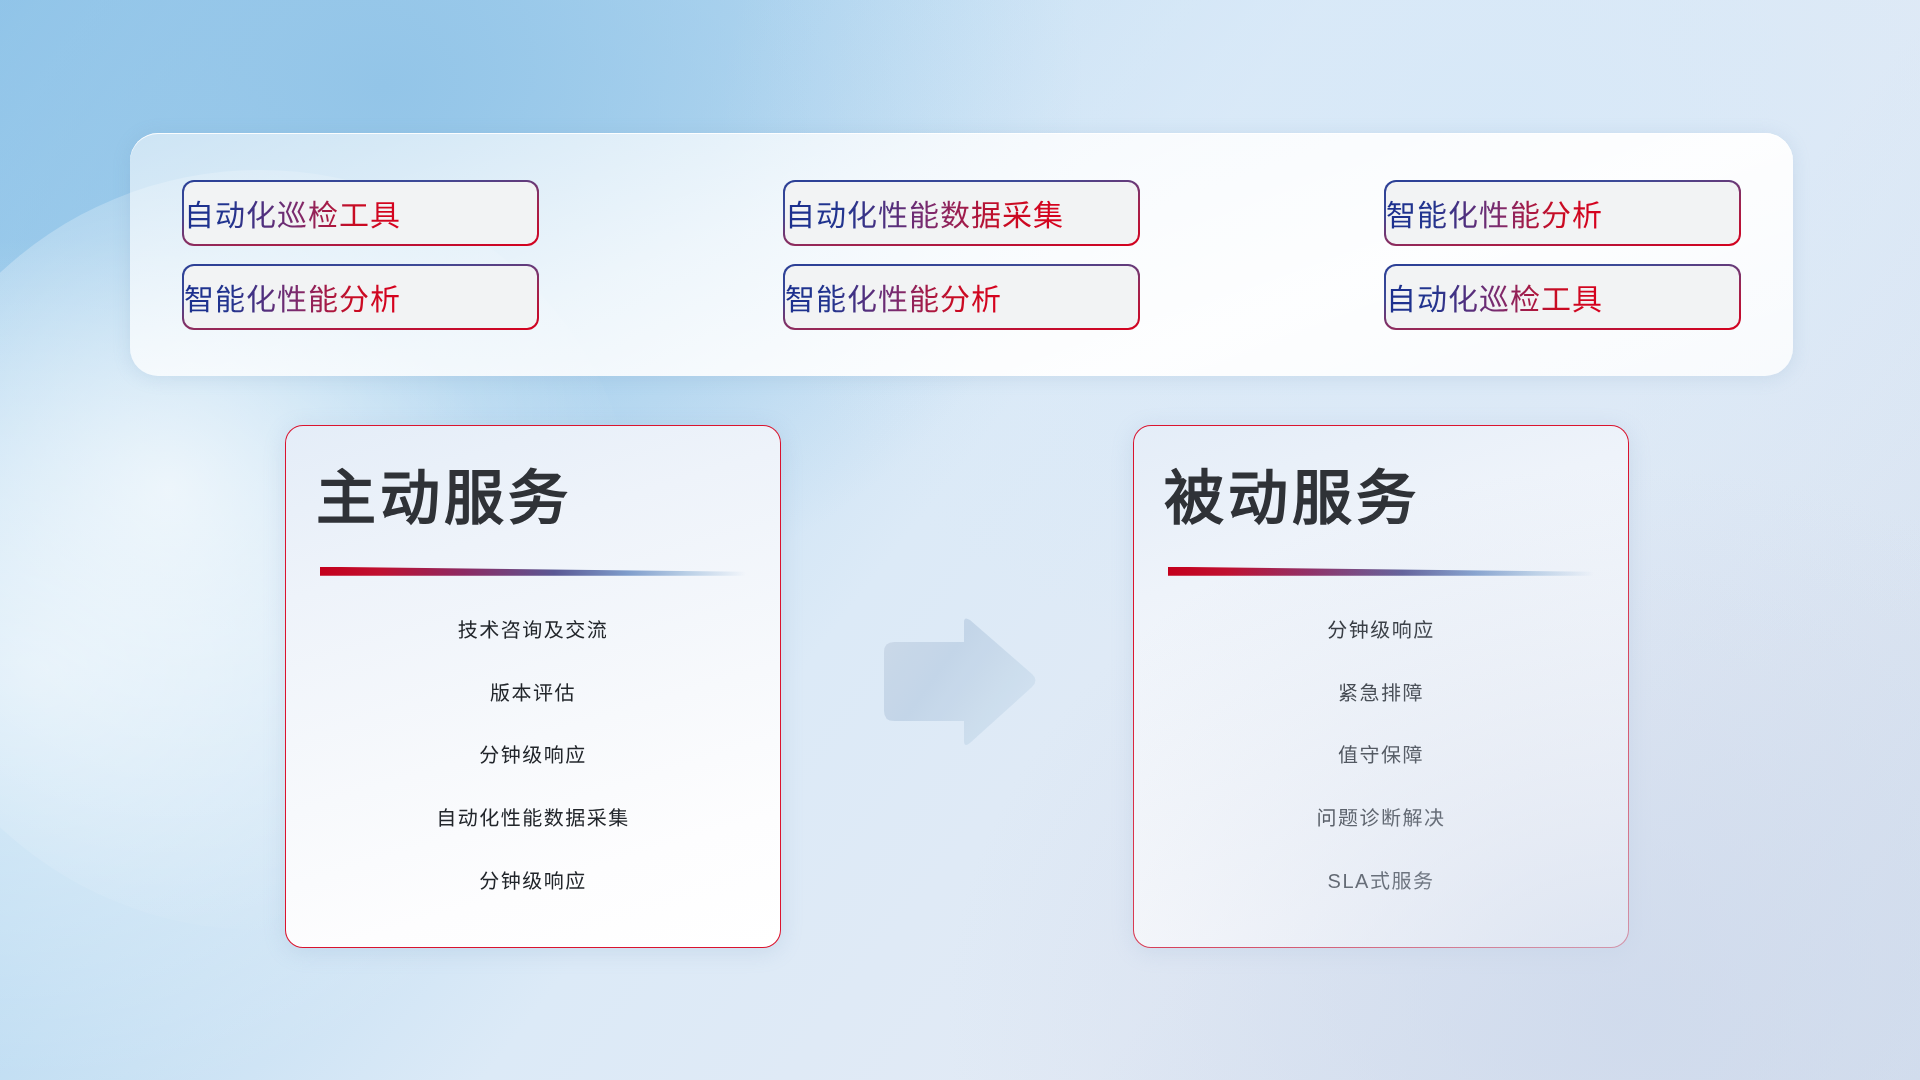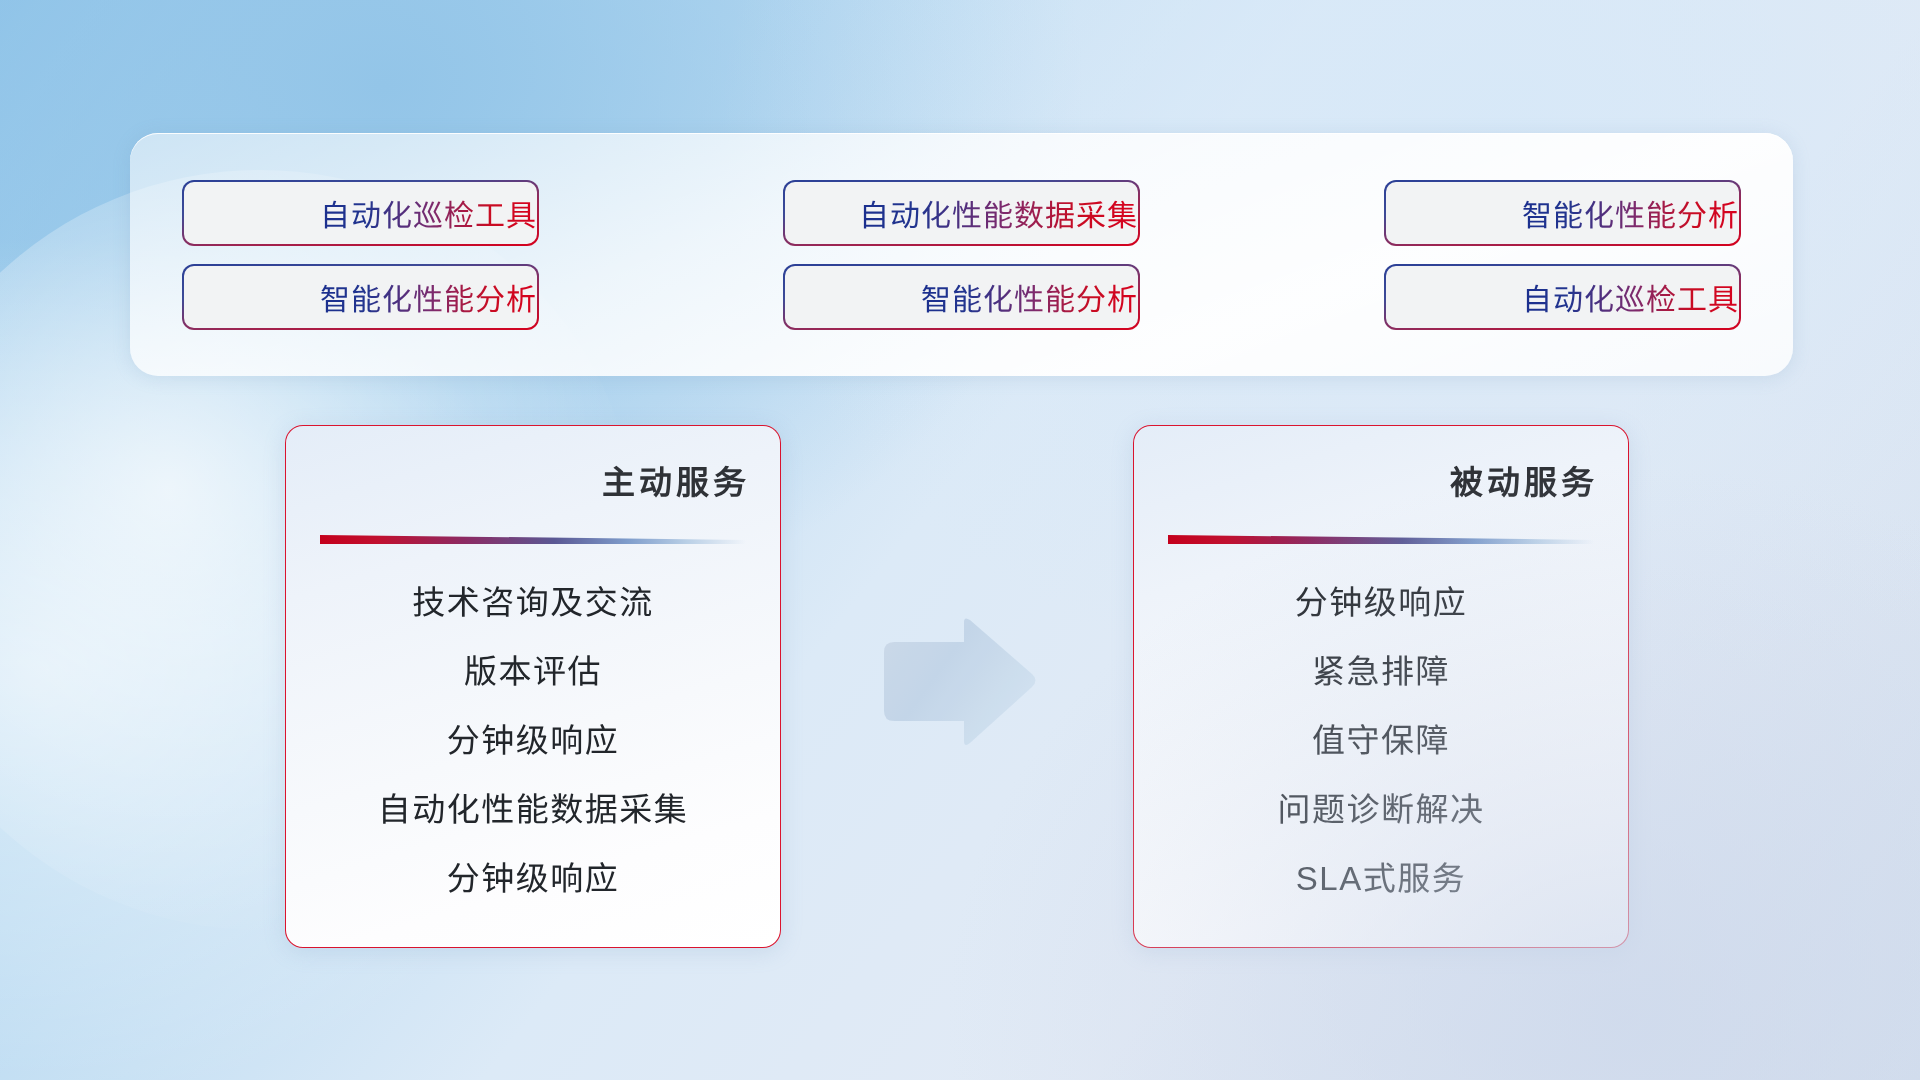--- a/index.html
+++ b/index.html
@@ -68,21 +68,21 @@
     align-items: center;
   }
   .tag {
     position: relative;
     width: 357px;
     height: 66px;
     border-radius: 12px;
     box-sizing: border-box;
     display: flex;
     align-items: center;
-    justify-content: flex-end;
+    justify-content: flex-start;
     
     background:
       linear-gradient(#f2f3f4, #f2f3f4) padding-box,
       linear-gradient(172deg, #2b3f96 0%, #3d4a97 30%, #9c2552 62%, #d6001c 100%) border-box;
     border: 2px solid transparent;
   }
   .tag-label {
     font-size: 30px;
     font-weight: 400;
     letter-spacing: 1px;
@@ -106,22 +106,22 @@
     background: linear-gradient(163deg, #e4edf8 0%, #eef3fa 26%, #f7f9fc 58%, #fdfdfe 80%, #ffffff 100%);
     box-shadow: 0 4px 22px rgba(120,155,195,0.20);
     padding: 26px 30px 22px 30px;
     display: flex;
     flex-direction: column;
   }
   .card.left  { left: 285px; }
   .card.right { left: 1133px; }
 
   .card-title {
-    text-align: right;
-    font-size: 33px;
+    text-align: left;
+    font-size: 60px;
     font-weight: bold;
     color: #2f3237;
     letter-spacing: 4px;
     line-height: 1.18;
     margin-top: 12px;
   }
 
   .card-divider {
     position: relative;
     height: 14px;
@@ -137,21 +137,21 @@
 
   .card-list {
     flex: 1;
     display: flex;
     flex-direction: column;
     justify-content: space-around;
     align-items: center;
     padding: 10px 0 14px 0;
   }
   .card-list-item {
-    font-size: 33px;
+    font-size: 20px;
     color: #22262b;
     letter-spacing: 1.5px;
     white-space: nowrap;
     text-align: center;
   }
 
   
   .arrow {
     position: absolute;
     left: 878px;

